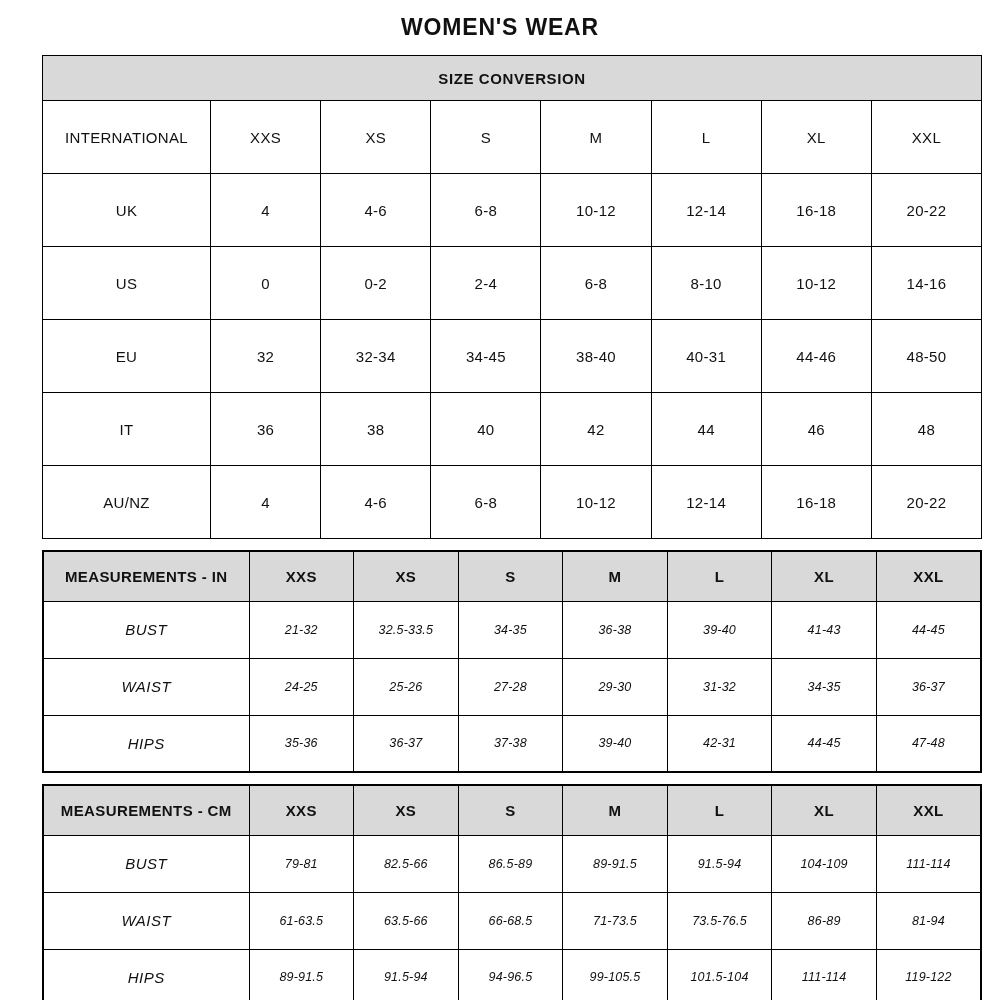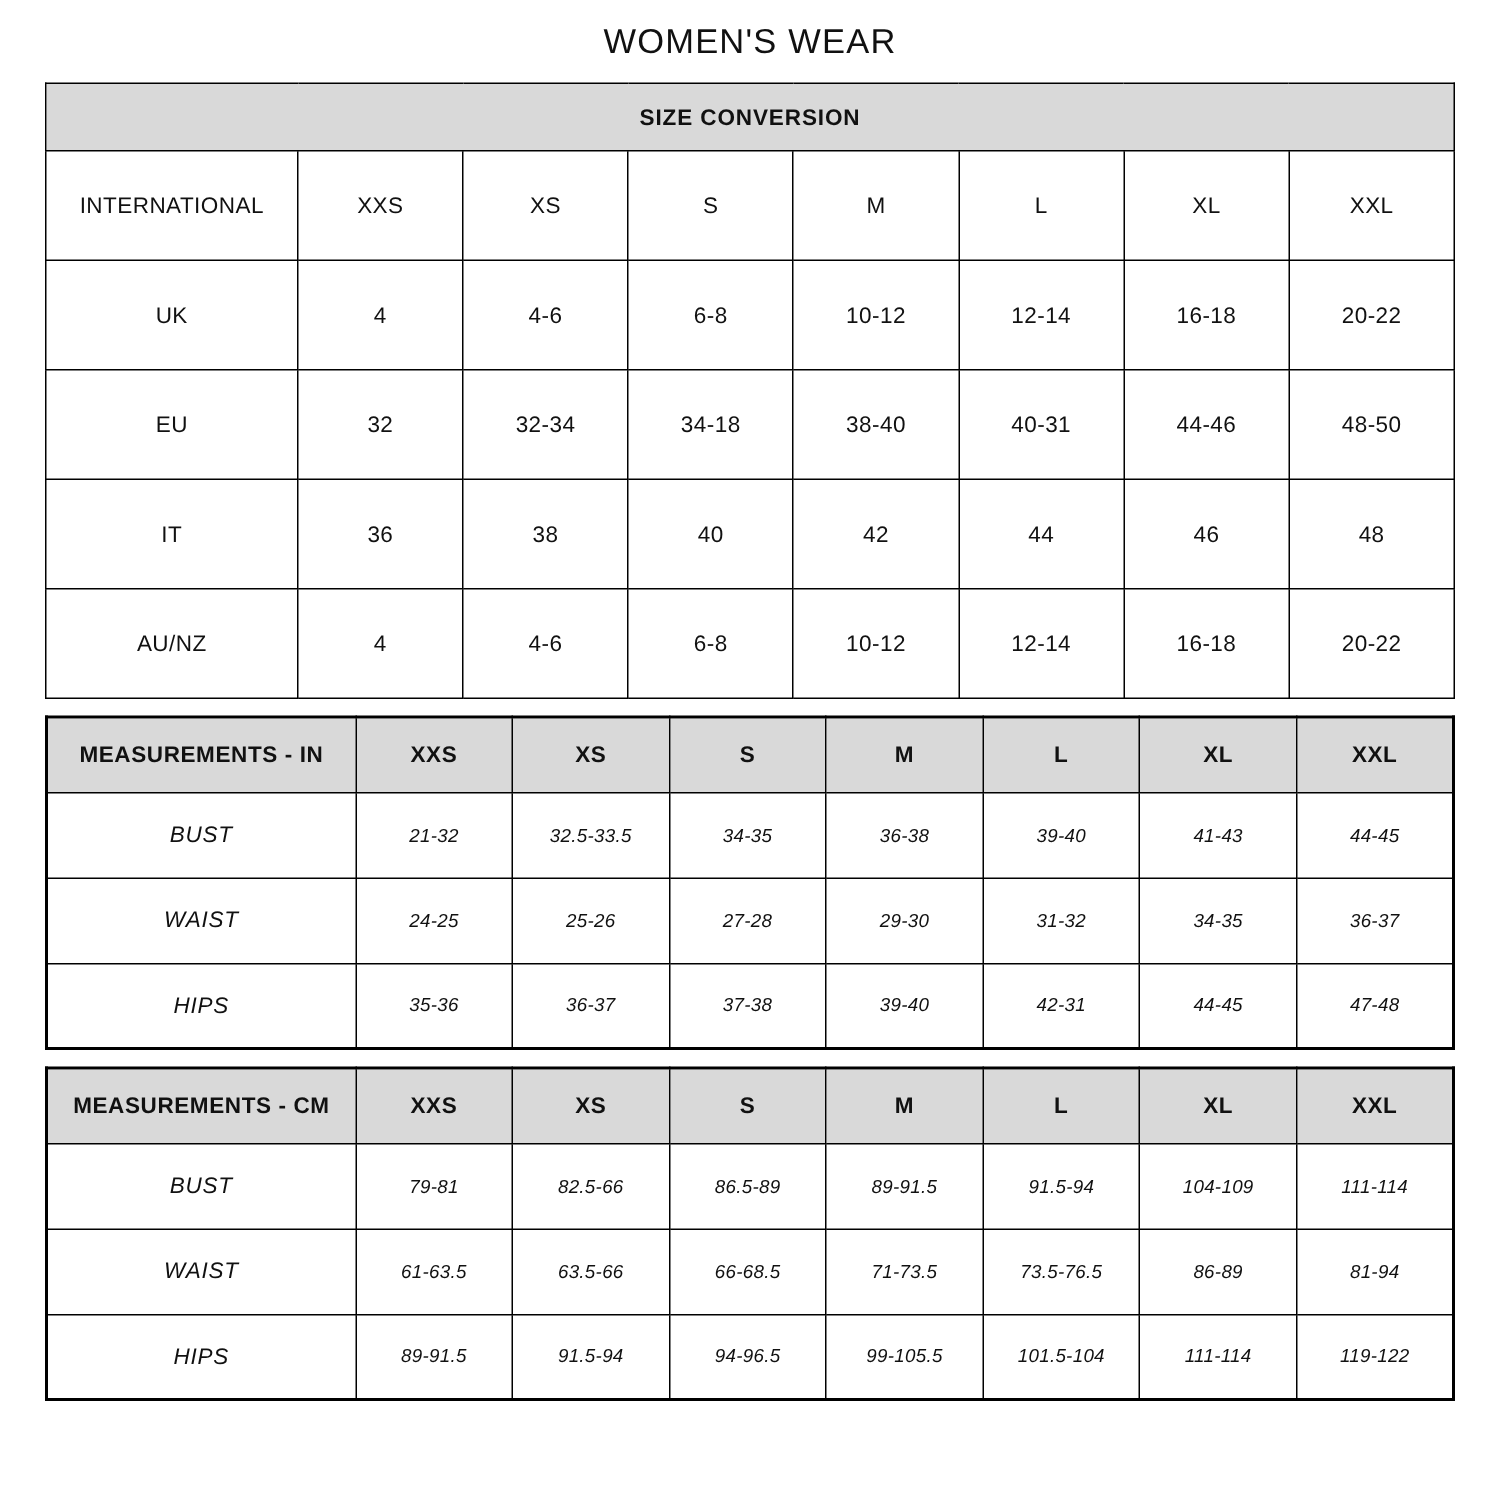--- a/index.html
+++ b/index.html
@@ -12,29 +12,29 @@
     font-family: "Liberation Sans", sans-serif;
     color: #111111;
   }
   .page {
     width: 1000px;
     padding: 10px 30px 0 30px;
   }
   .page-title {
     text-align: center;
     font-size: 23px;
-    font-weight: normal;
+    font-weight: bold;
     letter-spacing: 0.8px;
     margin: 4px 0 14px 0;
   }
   table {
     border-collapse: collapse;
     table-layout: fixed;
     width: 940px;
-    margin: 0 0 11px 0;
+    margin: 0 0 11px 12px;
   }
   td, th {
     border: 1px solid #000000;
     text-align: center;
     vertical-align: middle;
     padding: 0 2px;
     overflow: hidden;
   }
   
   .tbl-conversion {
@@ -112,24 +112,34 @@
       <td>UK</td>
       <td>4</td>
       <td>4-6</td>
       <td>6-8</td>
       <td>10-12</td>
       <td>12-14</td>
       <td>16-18</td>
       <td>20-22</td>
     </tr>
     <tr>
+      <td>US</td>
+      <td>0</td>
+      <td>0-2</td>
+      <td>2-4</td>
+      <td>6-8</td>
+      <td>8-10</td>
+      <td>10-12</td>
+      <td>14-16</td>
+    </tr>
+    <tr>
       <td>EU</td>
       <td>32</td>
       <td>32-34</td>
-      <td>34-18</td>
+      <td>34-45</td>
       <td>38-40</td>
       <td>40-31</td>
       <td>44-46</td>
       <td>48-50</td>
     </tr>
     <tr>
       <td>IT</td>
       <td>36</td>
       <td>38</td>
       <td>40</td>

